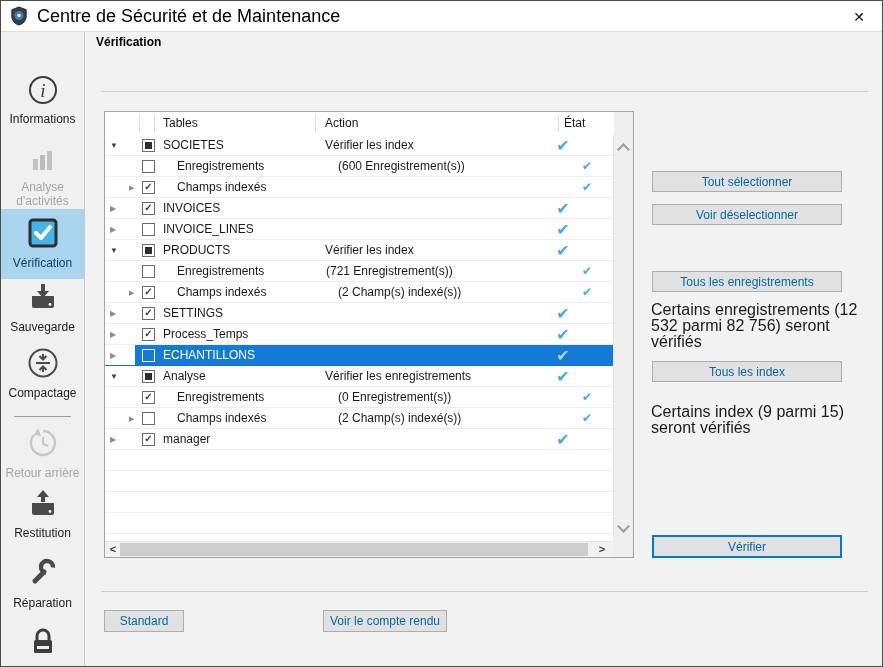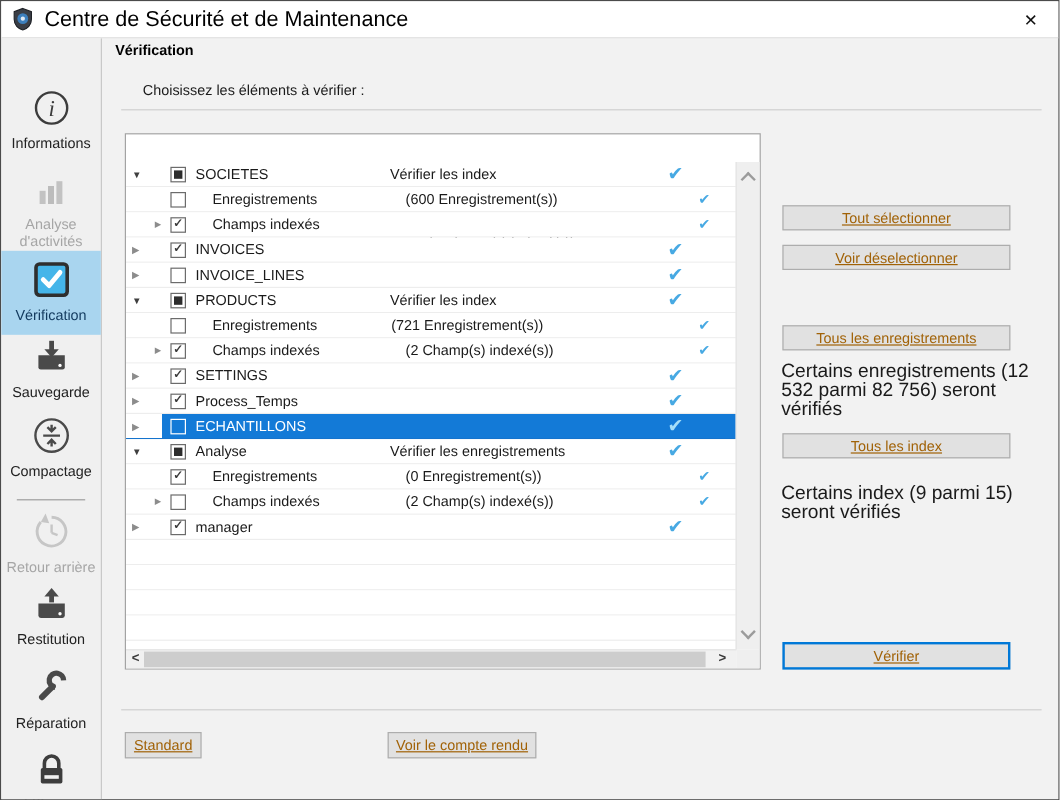--- a/index.html
+++ b/index.html
@@ -57,21 +57,21 @@
   .vchev.up{top:10px;transform:rotate(45deg);}
   .vchev.down{bottom:10px;transform:rotate(225deg);}
   .hscroll{position:absolute;left:0;bottom:0;right:19px;height:16px;background:#f1f1f1;border-top:1px solid #e4e4e4;box-sizing:border-box;}
   .harrow{position:absolute;top:0;width:14px;height:15px;text-align:center;line-height:15px;
     font-size:11px;font-weight:bold;color:#3a3a3a;cursor:pointer;}
   .harrow.left{left:1px;} .harrow.right{right:5px;}
   .hthumb{position:absolute;left:15px;top:1px;width:468px;height:13px;background:#cdcdcd;cursor:pointer;}
   .corner{position:absolute;right:0;bottom:0;width:19px;height:16px;background:#efefef;}
   
   .btn{position:absolute;display:flex;align-items:center;justify-content:center;
-    background:#e1e1e1;border:1px solid #adadad;box-sizing:border-box;font-size:12px;color:#a16207;cursor:pointer;text-decoration:underline;}
+    background:#e1e1e1;border:1px solid #adadad;box-sizing:border-box;font-size:12px;color:#0369a1;cursor:pointer;}
   .btn.primary{border:2px solid #0078d7;}
   .note{position:absolute;font-size:16px;line-height:16px;color:#1a1a1a;}
 </style>
 </head>
 <body>
 
 <div class="window">
 
   <div class="titlebar">
     <span class="app-icon">
@@ -158,24 +158,33 @@
         <span class="ic"><svg width="32" height="32" viewBox="0 0 32 32">
             <path d="M10 15 V10 a6 6 0 0 1 12 0 V15" fill="none" stroke="#3d3d3d" stroke-width="3"></path>
             <rect x="7" y="14" width="18" height="13" rx="1.5" fill="#3d3d3d"></rect>
             <rect x="10" y="20" width="12" height="3" fill="#f0f0f0"></rect>
           </svg></span>
         <div class="lab">Chiffrement</div>
       </div>
     </div>
 
   <div class="page-title">Vérification</div>
-  <div class="prompt">Choisissez les éléments à vérifier :</div>
   <div class="hdiv" style="left:100px;top:90px;width:767px;"></div>
 
   <div class="dtable">
+    <div class="thead">
+      <div class="hsep" style="left:34px;"></div>
+      <div class="hsep" style="left:49px;"></div>
+      <div class="hsep" style="left:210px;"></div>
+      <div class="hsep" style="left:453px;"></div>
+      <div class="hcorner"></div>
+      <span class="hlabel" style="left:58px;">Tables</span>
+      <span class="hlabel" style="left:220px;">Action</span>
+      <span class="hlabel" style="left:459px;">État</span>
+    </div>
     <div class="tbody" id="tbody">
         <div class="row lvl0">
           <span class="exp expanded" style="left: 5px; font-size: 8px;">▼</span>
           <span class="cb mixed">
             <i></i>
           </span>
           <span class="lbl" style="left: 58px;">SOCIETES</span>
           <span class="act" style="left: 220px;">Vérifier les index</span>
           <span class="chk" style="left: 446px;">✔</span>
         </div>
@@ -291,16 +300,16 @@
 
   <div class="btn" style="left:651px;top:170px;width:190px;height:21px;">Tout sélectionner</div>
   <div class="btn" style="left:651px;top:203px;width:190px;height:21px;">Voir déselectionner</div>
   <div class="btn" style="left:651px;top:270px;width:190px;height:21px;">Tous les enregistrements</div>
   <div class="note" style="left:650px;top:301px;width:208px;">Certains enregistrements (12 532 parmi 82 756) seront vérifiés</div>
   <div class="btn" style="left:651px;top:360px;width:190px;height:21px;">Tous les index</div>
   <div class="note" style="left:650px;top:403px;width:208px;">Certains index (9 parmi 15) seront vérifiés</div>
   <div class="btn primary" style="left:651px;top:534px;width:190px;height:23px;">Vérifier</div>
 
   <div class="hdiv" style="left:100px;top:590px;width:767px;"></div>
-  <div class="btn" style="left:103px;top:609px;width:64px;height:22px;">Standard</div>
+  <div class="btn" style="left:103px;top:609px;width:80px;height:22px;">Standard</div>
   <div class="btn" style="left:322px;top:609px;width:124px;height:22px;">Voir le compte rendu</div>
 
 </div>
 
 </body></html>

